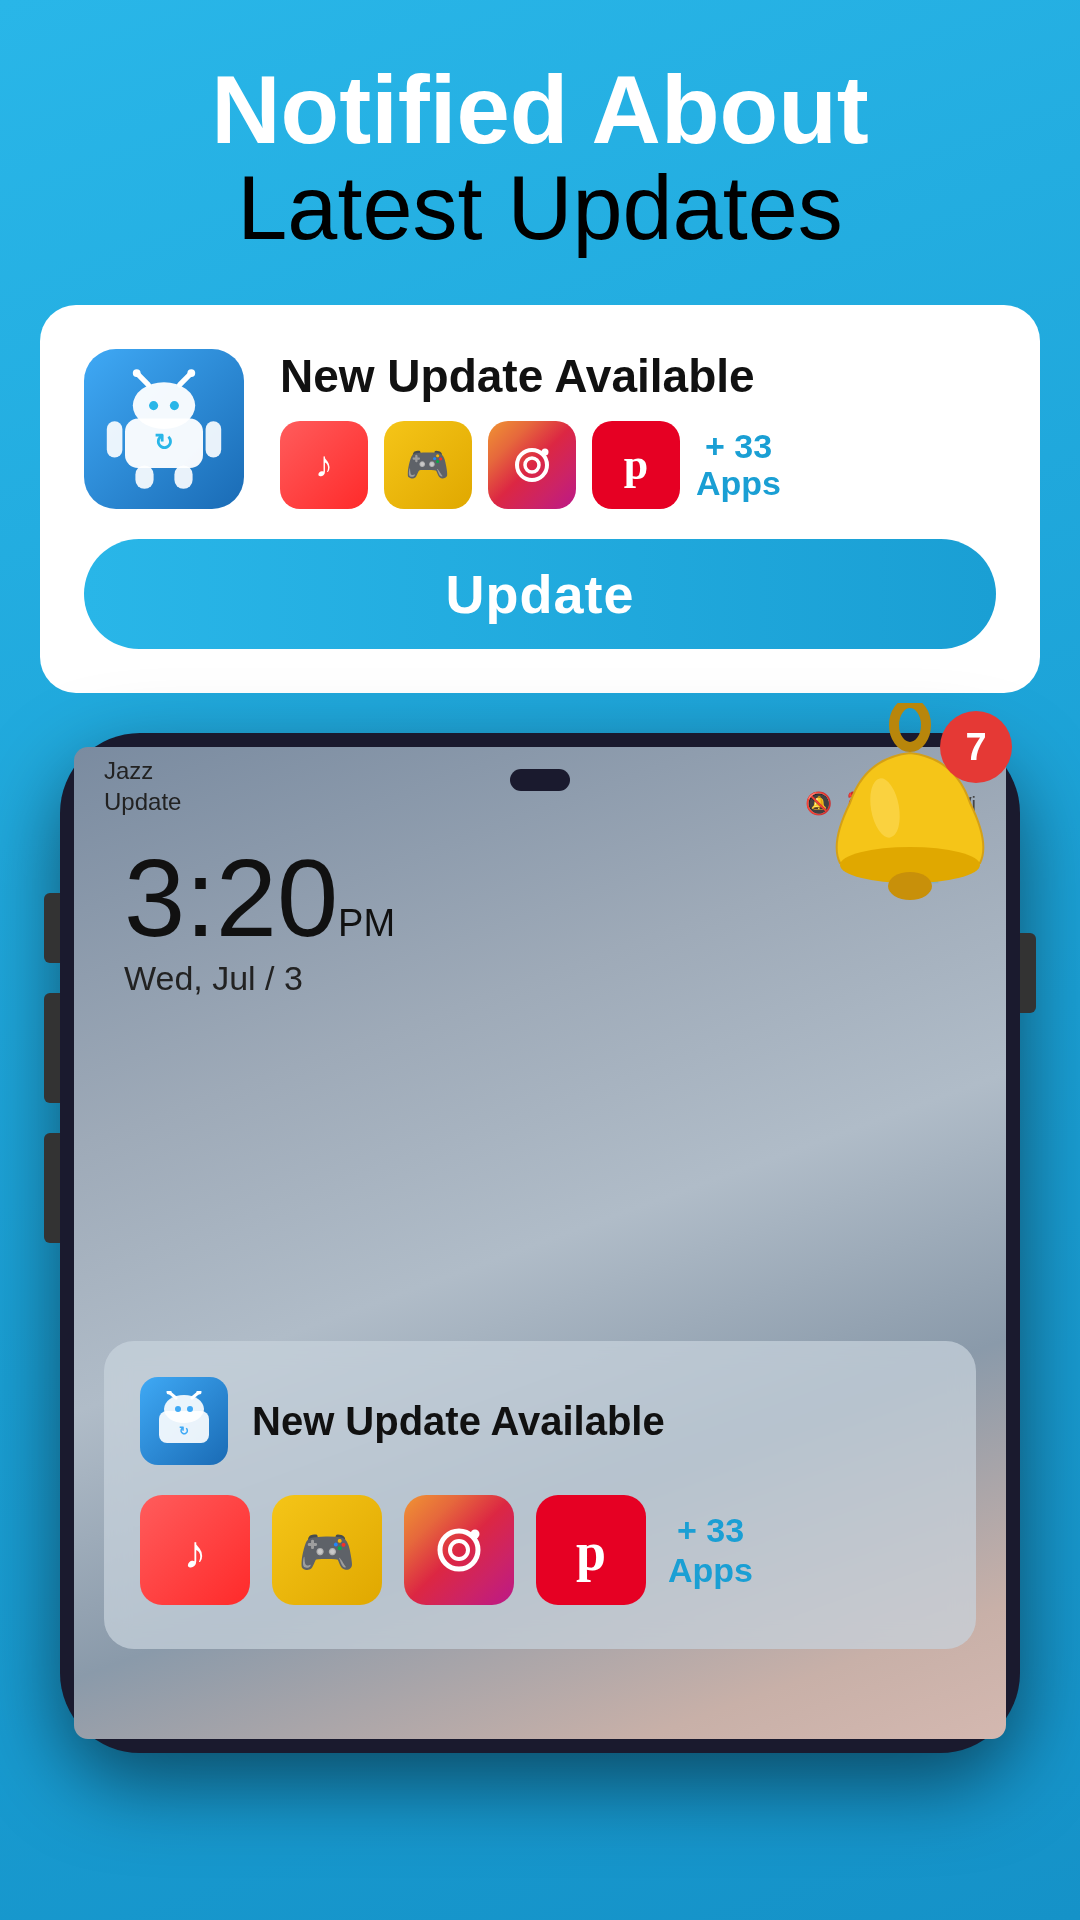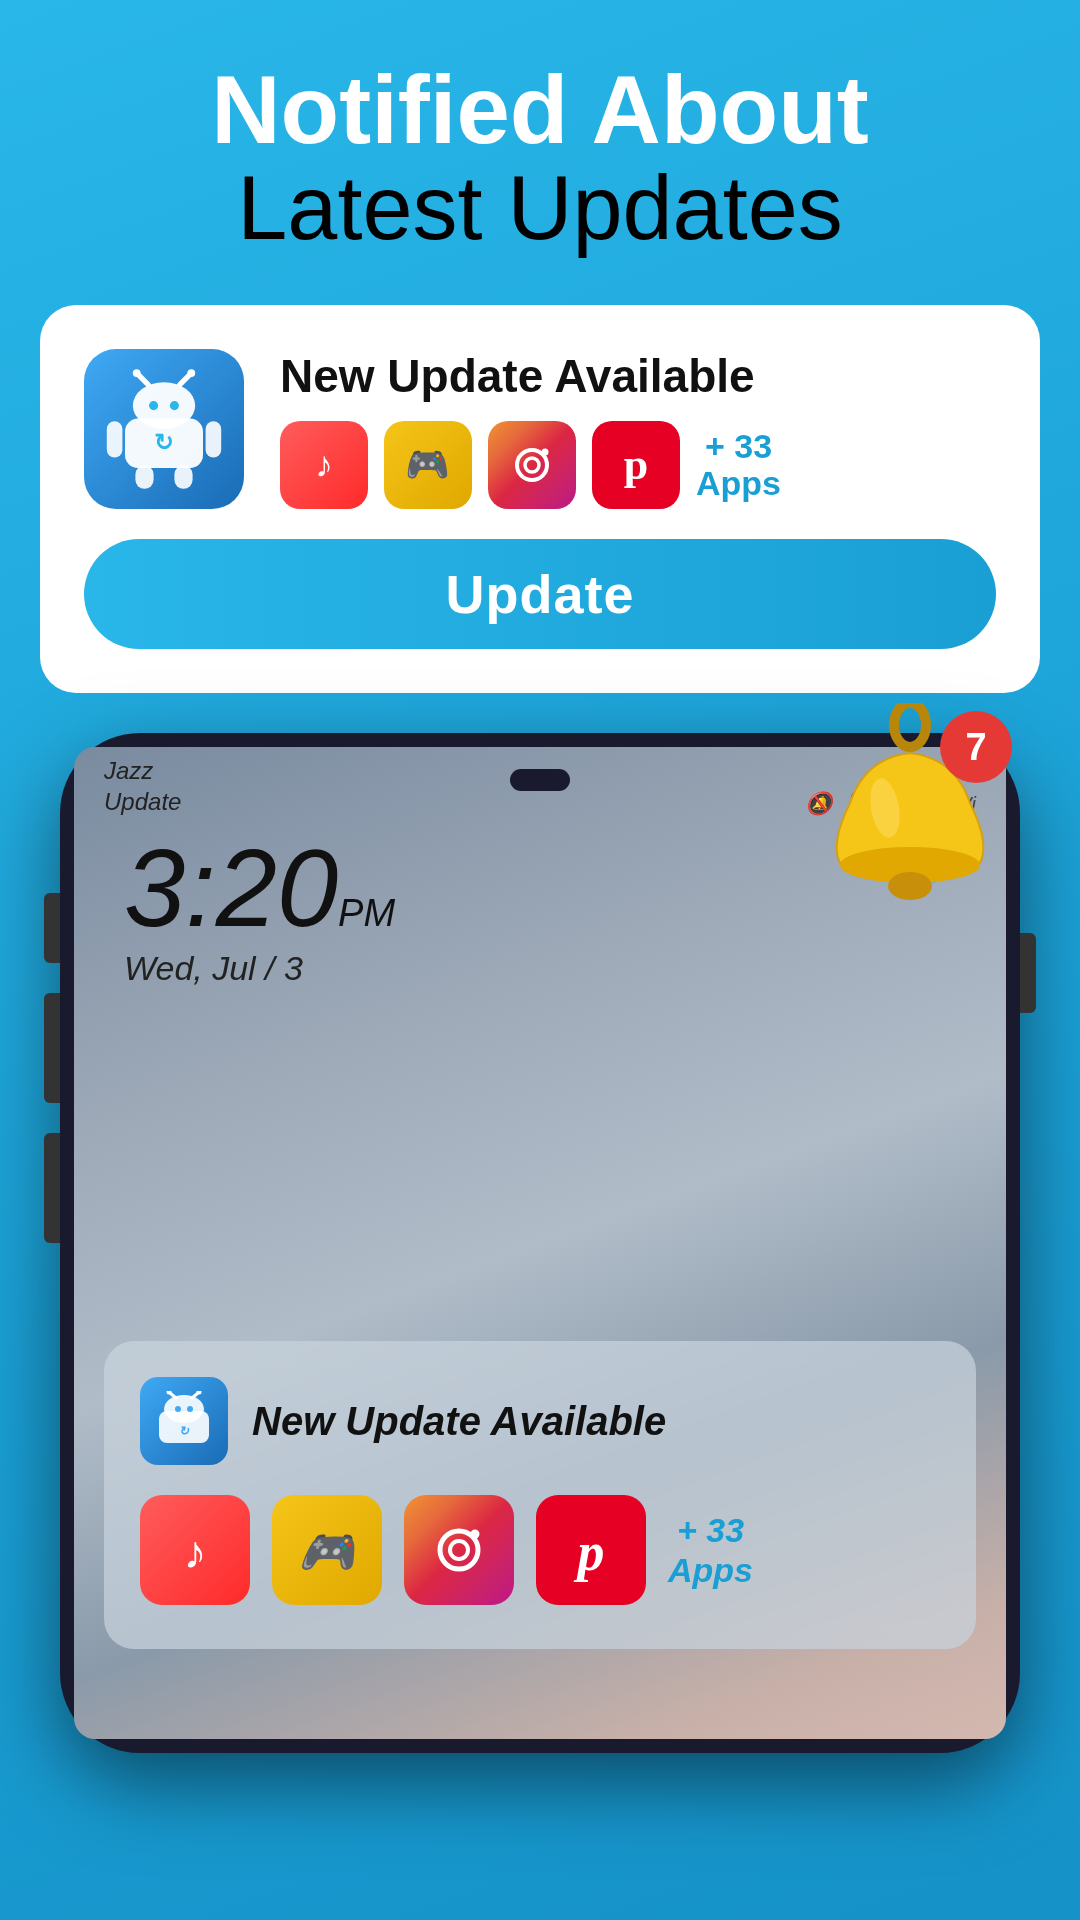--- a/index.html
+++ b/index.html
@@ -167,25 +167,24 @@
       background: #1a1a2e;
       border-radius: 80px;
       padding: 14px;
       position: relative;
       box-shadow: 0 30px 80px rgba(0,0,0,0.5);
     }
 
     .phone-screen {
       width: 100%;
       height: 100%;
-      border-radius: 21px;
+      border-radius: 14px;
       overflow: hidden;
       position: relative;
       background: linear-gradient(160deg, #7a8ba0 0%, #9eaab8 30%, #b0bcc8 50%, #8a9aaa 70%, #c8b0a8 90%, #d4b8b0 100%);
-      font-style: italic;
     }
 
     
     .punch-hole {
       position: absolute;
       top: 22px;
       left: 50%;
       transform: translateX(-50%);
       width: 60px;
       height: 22px;
@@ -219,21 +218,21 @@
       display: flex;
       gap: 12px;
       align-items: center;
       font-size: 22px;
       color: #222;
     }
 
     
     .time-display {
       position: absolute;
-      top: 86px;
+      top: 96px;
       left: 50px;
       z-index: 4;
     }
 
     .time-large {
       font-size: 110px;
       font-weight: 200;
       color: #111;
       line-height: 1;
     }

